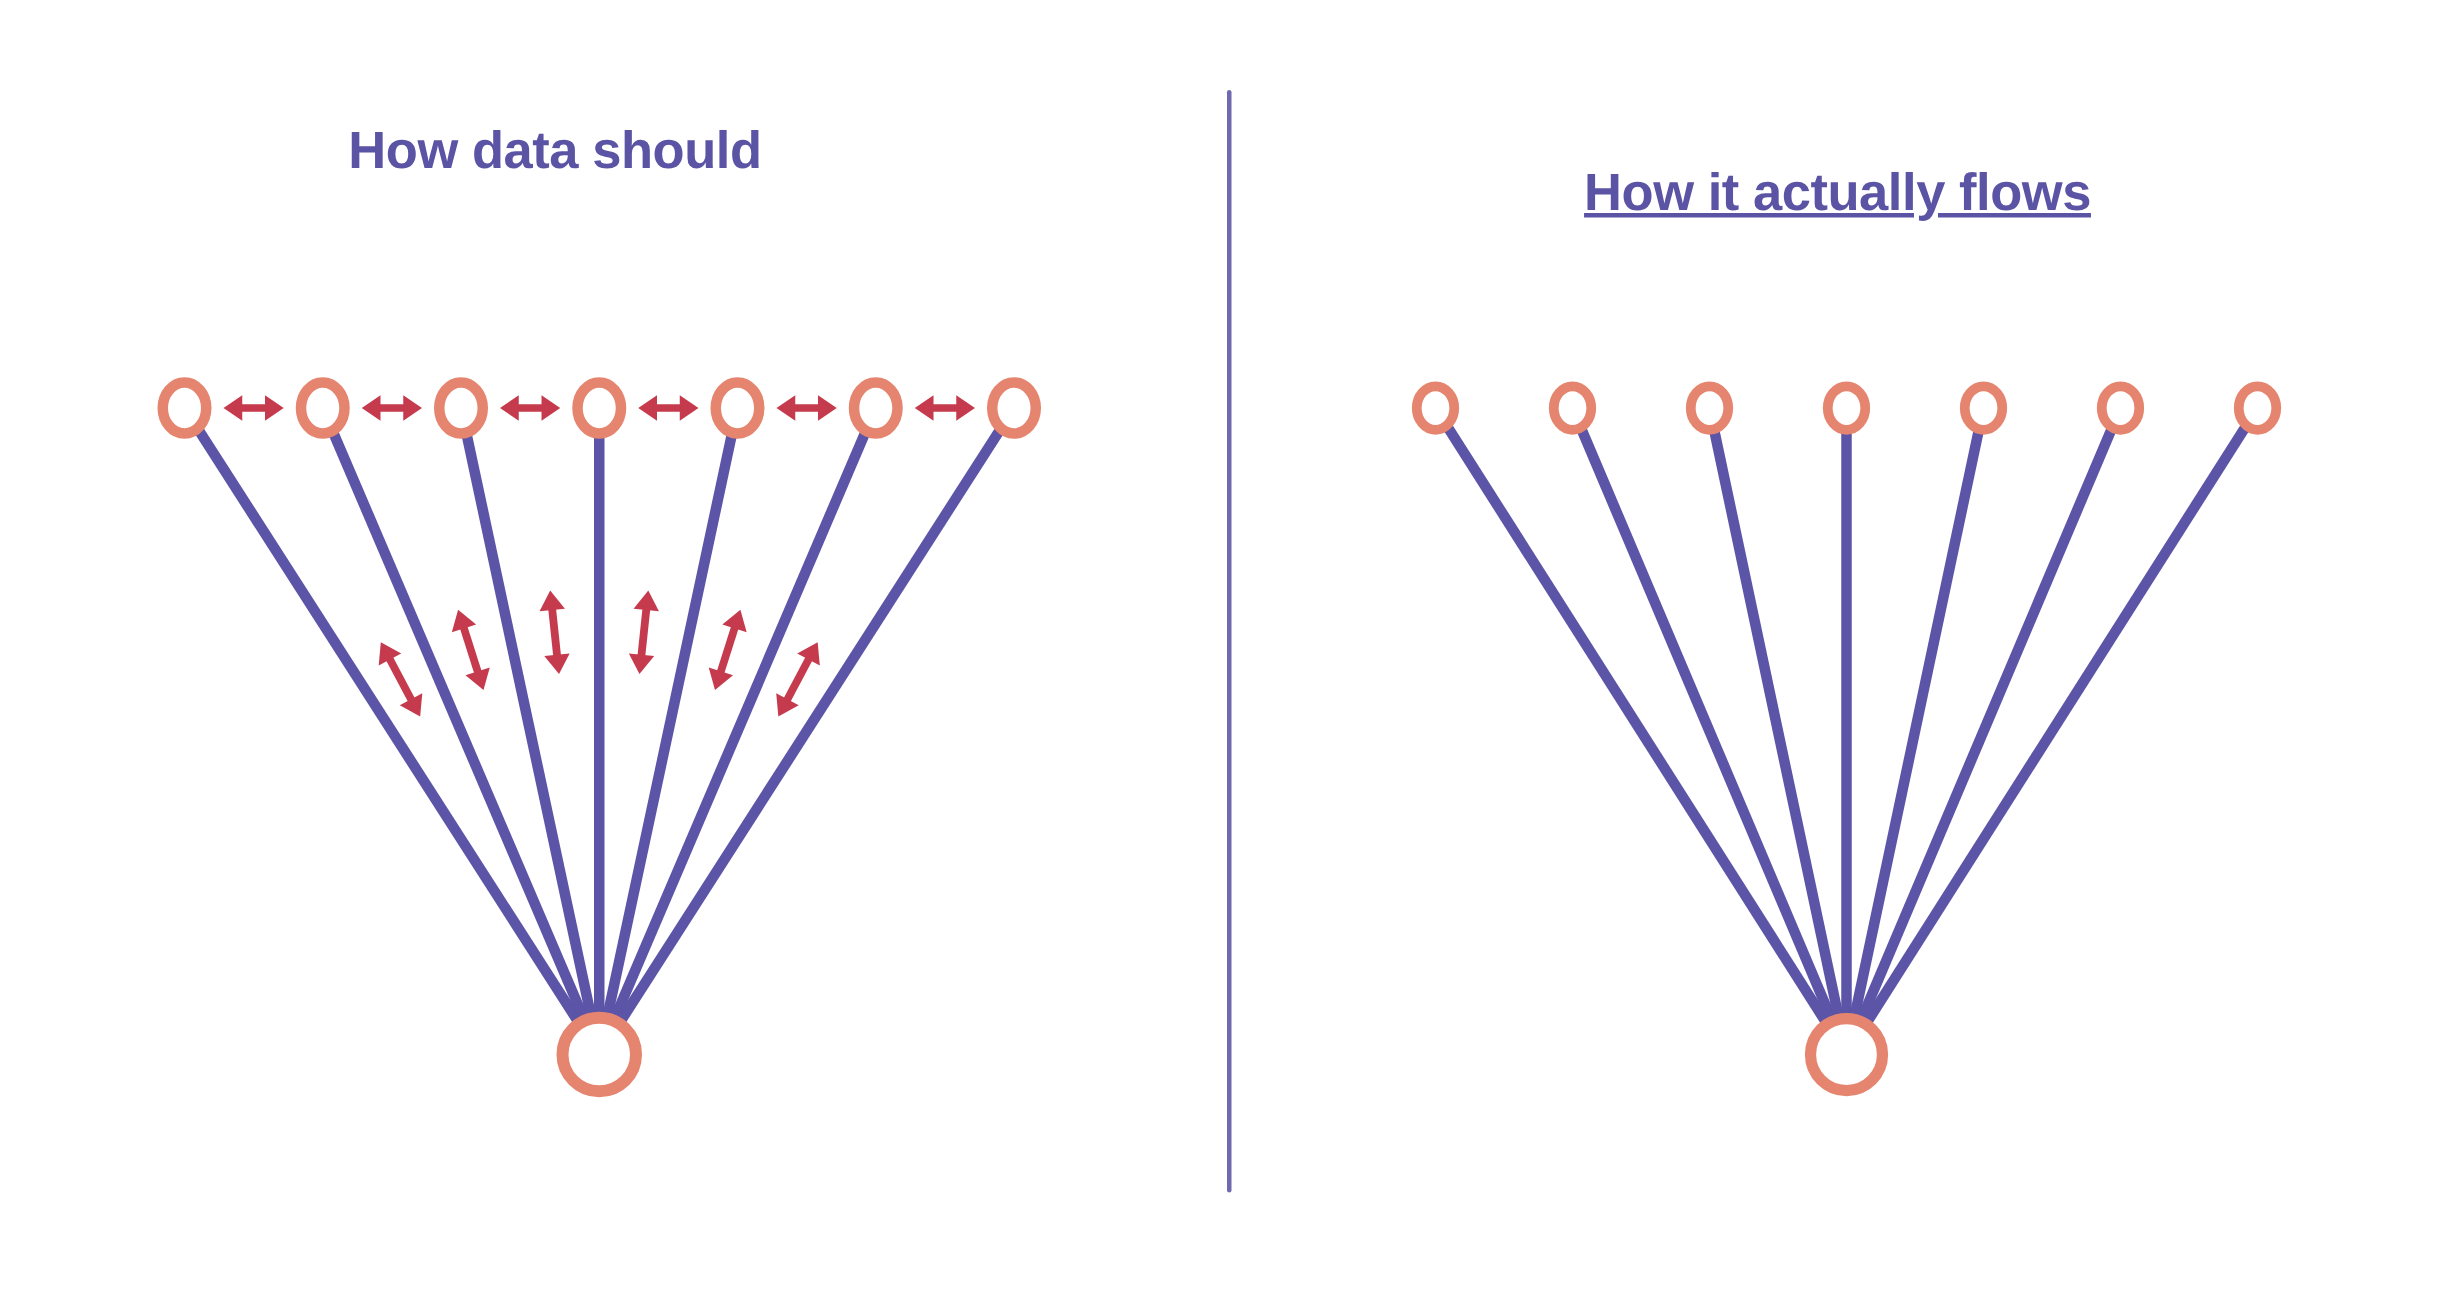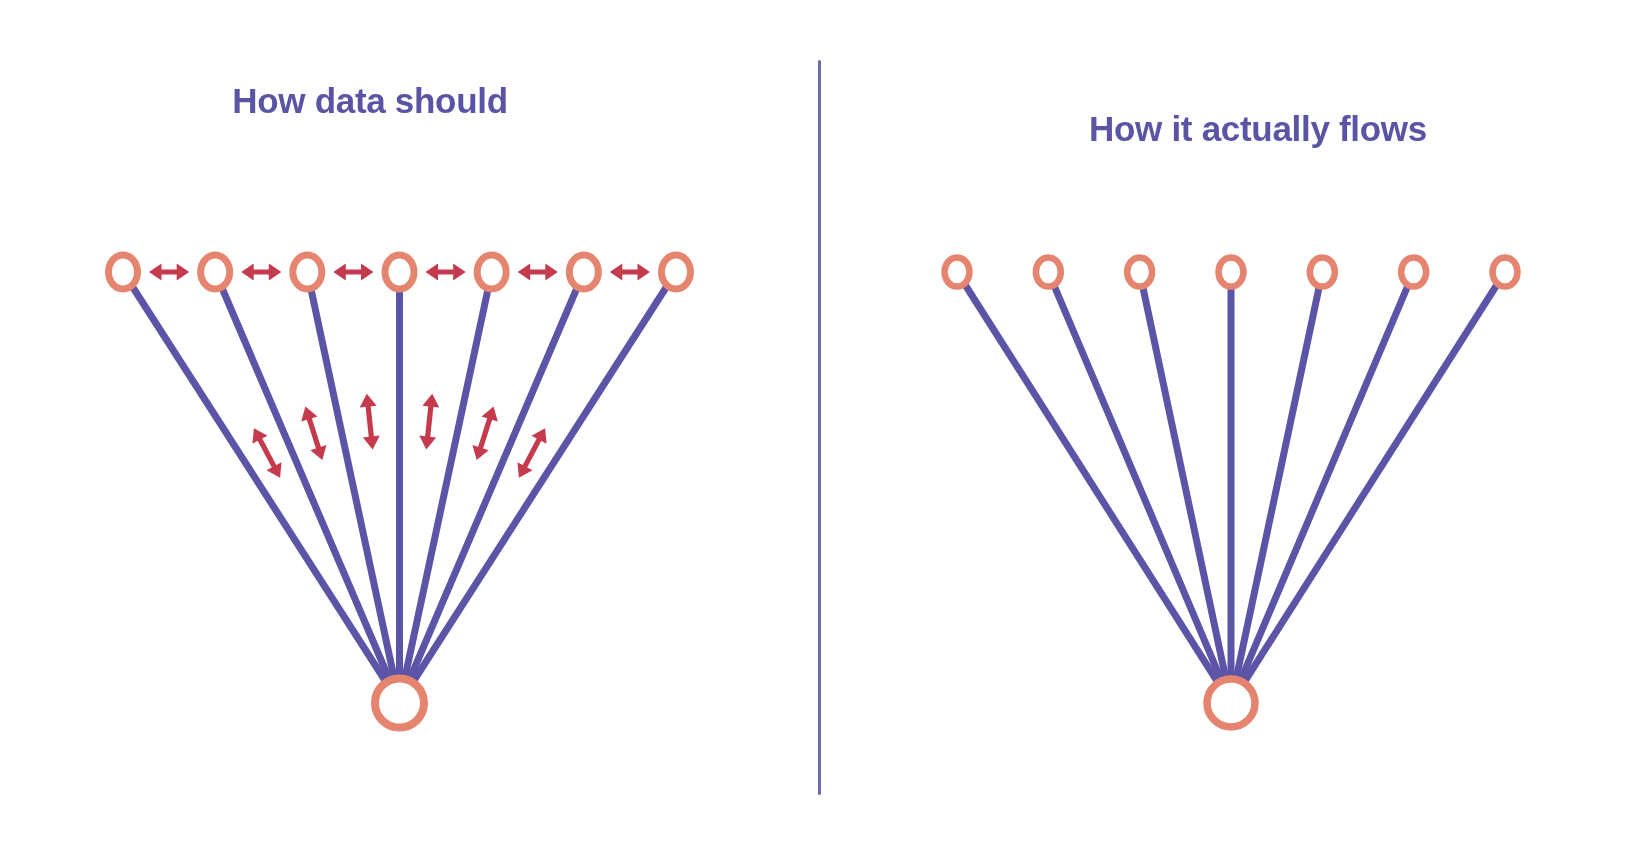--- a/index.html
+++ b/index.html
@@ -24,23 +24,24 @@
     font-size: 35px;
     line-height: 38px;
     letter-spacing: -0.3px;
   }
   .title-left {
     left: 90px;
     top: 82px;
     width: 560px;
   }
   .title-right {
-    left: 978px;
+    left: 945px;
     top: 110px;
     width: 560px;
+    text-decoration: underline;
   }
   .divider {
     position: absolute;
     left: 818px;
     top: 60px;
     width: 3px;
     height: 735px;
     border-radius: 2px;
   }
   svg.diagram {

